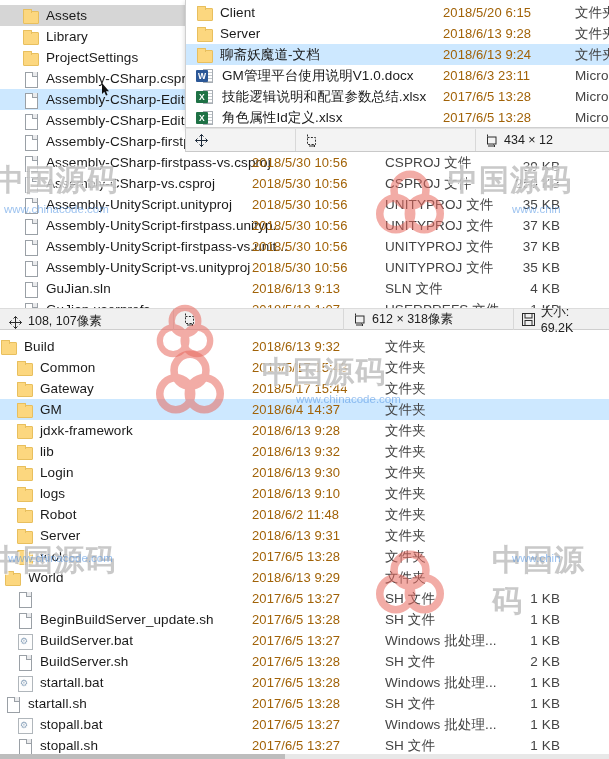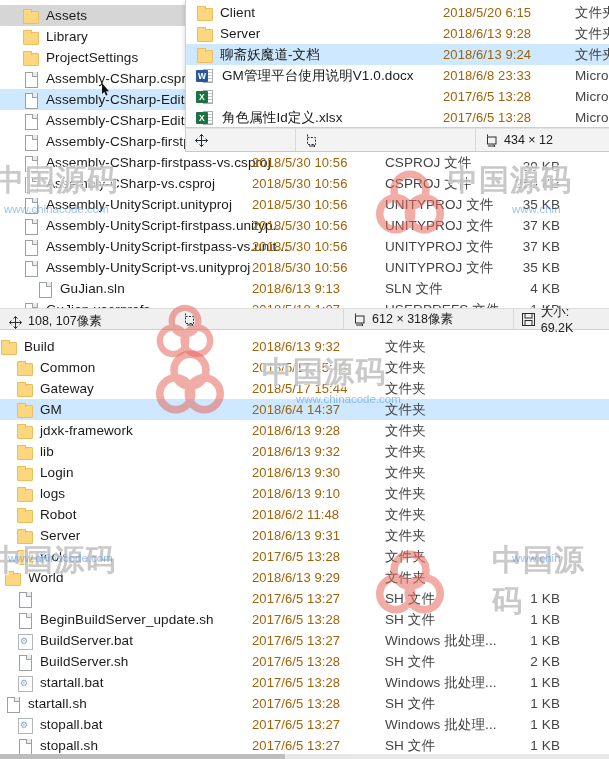--- a/index.html
+++ b/index.html
@@ -195,21 +195,21 @@
         <span class="type" style="left: 385px;">UNITYPROJ 文件</span>
         <span class="size" style="left: 500px; width: 60px;">37 KB</span>
       </div>
       <div class="row" style="padding-left: 22px; position: absolute; left: 0px; right: 0px; top: 257px;">
         <span class="icon ic-doc"></span>
         <span class="nm">Assembly-UnityScript-vs.unityproj</span>
         <span class="date" style="left: 252px;">2018/5/30 10:56</span>
         <span class="type" style="left: 385px;">UNITYPROJ 文件</span>
         <span class="size" style="left: 500px; width: 60px;">35 KB</span>
       </div>
-      <div class="row" style="padding-left: 36px; position: absolute; left: 0px; right: 16px; top: 278px;">
+      <div class="row" style="padding-left: 22px; position: absolute; left: 0px; right: 16px; top: 278px;">
         <span class="icon ic-doc"></span>
         <span class="nm">GuJian.sln</span>
         <span class="date" style="left: 252px;">2018/6/13 9:13</span>
         <span class="type" style="left: 385px;">SLN 文件</span>
         <span class="size" style="left: 500px; width: 60px;">4 KB</span>
       </div>
       <div class="row" style="padding-left: 22px; position: absolute; left: 0px; right: 0px; top: 299px;">
         <span class="icon ic-doc"></span>
         <span class="nm">GuJian.userprefs</span>
         <span class="date" style="left: 252px;">2018/5/18 1:07</span>
@@ -416,30 +416,31 @@
         <span class="type" style="left: 389px;">文件夹</span>
       </div>
       <div class="row" style="padding-left: 10px; position: absolute; left: 0px; right: 0px; top: 65px;">
         <span class="icon ic-office word">
           <span class="sheet">
             <i></i>
           </span>
           <span class="tile">W</span>
         </span>
         <span class="nm">GM管理平台使用说明V1.0.docx</span>
-        <span class="date" style="left: 257px;">2018/6/8 23:33</span>
+        <span class="date" style="left: 257px;">2018/6/3 23:11</span>
         <span class="type" style="left: 389px;">Micro</span>
       </div>
       <div class="row" style="padding-left: 10px; position: absolute; left: 0px; right: 0px; top: 86px;">
         <span class="icon ic-office excel">
           <span class="sheet">
             <i></i>
           </span>
           <span class="tile">X</span>
         </span>
+        <span class="nm">技能逻辑说明和配置参数总结.xlsx</span>
         <span class="date" style="left: 257px;">2017/6/5 13:28</span>
         <span class="type" style="left: 389px;">Micro</span>
       </div>
       <div class="row" style="padding-left: 10px; position: absolute; left: 0px; right: 0px; top: 107px;">
         <span class="icon ic-office excel">
           <span class="sheet">
             <i></i>
           </span>
           <span class="tile">X</span>
         </span>

